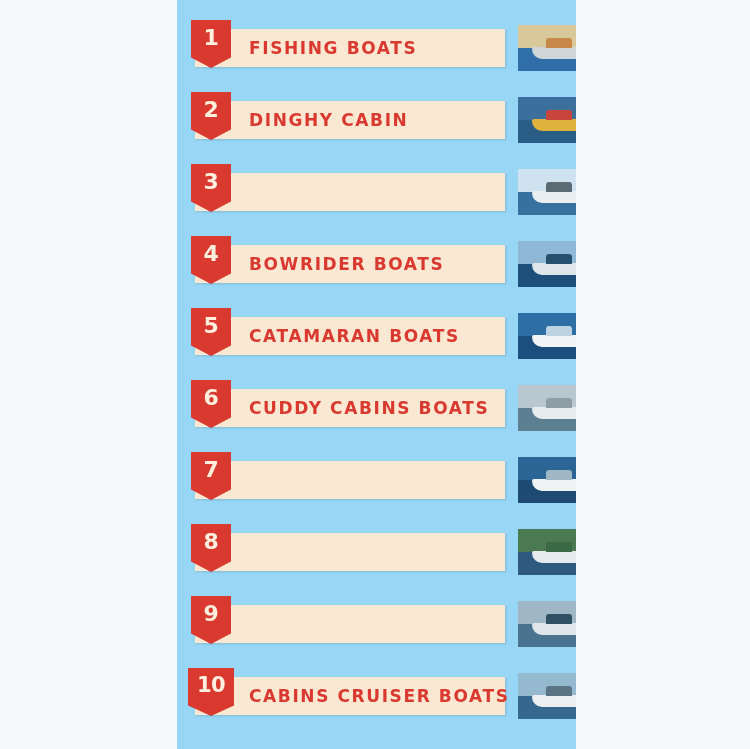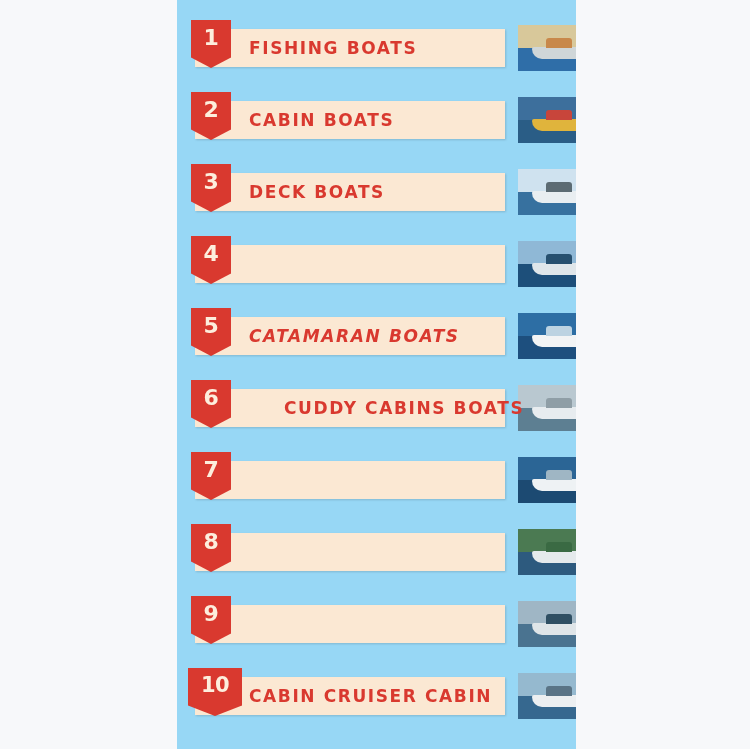--- a/index.html
+++ b/index.html
@@ -54,21 +54,21 @@
   .badge span {
     color: #fdeedd;
     font-family: "DejaVu Sans", sans-serif;
     font-weight: bold;
     font-size: 22px;
     line-height: 1;
     letter-spacing: -0.5px;
     padding-top: 7px;
   }
   .badge.wide {
-    width: 54px;
+    width: 46px;
     left: 11px;
   }
   .badge.wide span {
     font-size: 21px;
   }
   .bar {
     position: absolute;
     left: 18px;
     top: 9px;
     width: 310px;
@@ -133,72 +133,72 @@
           <div class="sea" style="background: rgb(47, 110, 168);"></div>
           <div class="obj" style="left: 14px; top: 22px; width: 62px; height: 12px; background: rgb(207, 214, 216); border-radius: 2px 8px 4px 10px;"></div>
           <div class="obj" style="left: 28px; top: 13px; width: 26px; height: 10px; background: rgb(200, 136, 74); border-radius: 3px 3px 0px 0px;"></div>
         </div>
       </div>
       <div class="row" style="top: 92px;">
         <div class="bar shadow-soft"></div>
         <div class="badge">
           <span>2</span>
         </div>
-        <div class="bar-label" style="top: 9px;">CABIN BOATS</div>
+        <div class="bar-label" style="top: 9px;">DINGHY CABIN</div>
         <div class="thumb">
           <div class="sky" style="background: rgb(61, 111, 156);"></div>
           <div class="sea" style="background: rgb(42, 93, 134);"></div>
           <div class="obj" style="left: 14px; top: 22px; width: 62px; height: 12px; background: rgb(224, 180, 60); border-radius: 2px 8px 4px 10px;"></div>
           <div class="obj" style="left: 28px; top: 13px; width: 26px; height: 10px; background: rgb(200, 69, 59); border-radius: 3px 3px 0px 0px;"></div>
         </div>
       </div>
       <div class="row" style="top: 164px;">
         <div class="bar shadow-soft"></div>
         <div class="badge">
           <span>3</span>
         </div>
-        <div class="bar-label" style="top: 9px;">DECK BOATS</div>
         <div class="thumb">
           <div class="sky" style="background: rgb(207, 226, 239);"></div>
           <div class="sea" style="background: rgb(55, 113, 159);"></div>
           <div class="obj" style="left: 14px; top: 22px; width: 62px; height: 12px; background: rgb(233, 238, 241); border-radius: 2px 8px 4px 10px;"></div>
           <div class="obj" style="left: 28px; top: 13px; width: 26px; height: 10px; background: rgb(92, 107, 115); border-radius: 3px 3px 0px 0px;"></div>
         </div>
       </div>
       <div class="row" style="top: 236px;">
         <div class="bar shadow-soft"></div>
         <div class="badge">
           <span>4</span>
         </div>
+        <div class="bar-label" style="top: 9px;">BOWRIDER BOATS</div>
         <div class="thumb">
           <div class="sky" style="background: rgb(143, 184, 214);"></div>
           <div class="sea" style="background: rgb(29, 79, 122);"></div>
           <div class="obj" style="left: 14px; top: 22px; width: 62px; height: 12px; background: rgb(223, 230, 234); border-radius: 2px 8px 4px 10px;"></div>
           <div class="obj" style="left: 28px; top: 13px; width: 26px; height: 10px; background: rgb(39, 80, 111); border-radius: 3px 3px 0px 0px;"></div>
         </div>
       </div>
       <div class="row" style="top: 308px;">
         <div class="bar shadow-soft"></div>
         <div class="badge">
           <span>5</span>
         </div>
-        <div class="bar-label" style="top: 9px; font-style: italic;">CATAMARAN BOATS</div>
+        <div class="bar-label" style="top: 9px;">CATAMARAN BOATS</div>
         <div class="thumb">
           <div class="sky" style="background: rgb(45, 110, 164);"></div>
           <div class="sea" style="background: rgb(29, 79, 126);"></div>
           <div class="obj" style="left: 14px; top: 22px; width: 62px; height: 12px; background: rgb(242, 244, 245); border-radius: 2px 8px 4px 10px;"></div>
           <div class="obj" style="left: 28px; top: 13px; width: 26px; height: 10px; background: rgb(188, 211, 226); border-radius: 3px 3px 0px 0px;"></div>
         </div>
       </div>
       <div class="row" style="top: 380px;">
         <div class="bar shadow-soft"></div>
         <div class="badge">
           <span>6</span>
         </div>
-        <div class="bar-label" style="top: 9px; margin-left: 35px;">CUDDY CABINS BOATS</div>
+        <div class="bar-label" style="top: 9px;">CUDDY CABINS BOATS</div>
         <div class="thumb">
           <div class="sky" style="background: rgb(185, 200, 208);"></div>
           <div class="sea" style="background: rgb(93, 127, 146);"></div>
           <div class="obj" style="left: 14px; top: 22px; width: 62px; height: 12px; background: rgb(231, 236, 239); border-radius: 2px 8px 4px 10px;"></div>
           <div class="obj" style="left: 28px; top: 13px; width: 26px; height: 10px; background: rgb(143, 158, 166); border-radius: 3px 3px 0px 0px;"></div>
         </div>
       </div>
       <div class="row" style="top: 452px;">
         <div class="bar shadow-soft"></div>
         <div class="badge">
@@ -233,21 +233,21 @@
           <div class="sea" style="background: rgb(74, 115, 144);"></div>
           <div class="obj" style="left: 14px; top: 22px; width: 62px; height: 12px; background: rgb(223, 229, 232); border-radius: 2px 8px 4px 10px;"></div>
           <div class="obj" style="left: 28px; top: 13px; width: 26px; height: 10px; background: rgb(47, 79, 99); border-radius: 3px 3px 0px 0px;"></div>
         </div>
       </div>
       <div class="row" style="top: 668px;">
         <div class="bar shadow-soft"></div>
         <div class="badge wide">
           <span>10</span>
         </div>
-        <div class="bar-label" style="top: 9px;">CABIN CRUISER CABIN</div>
+        <div class="bar-label" style="top: 9px;">CABINS CRUISER BOATS</div>
         <div class="thumb">
           <div class="sky" style="background: rgb(149, 185, 207);"></div>
           <div class="sea" style="background: rgb(54, 104, 143);"></div>
           <div class="obj" style="left: 14px; top: 22px; width: 62px; height: 12px; background: rgb(236, 239, 241); border-radius: 2px 8px 4px 10px;"></div>
           <div class="obj" style="left: 28px; top: 13px; width: 26px; height: 10px; background: rgb(90, 116, 134); border-radius: 3px 3px 0px 0px;"></div>
         </div>
       </div>
     </div>
 </div>
 

